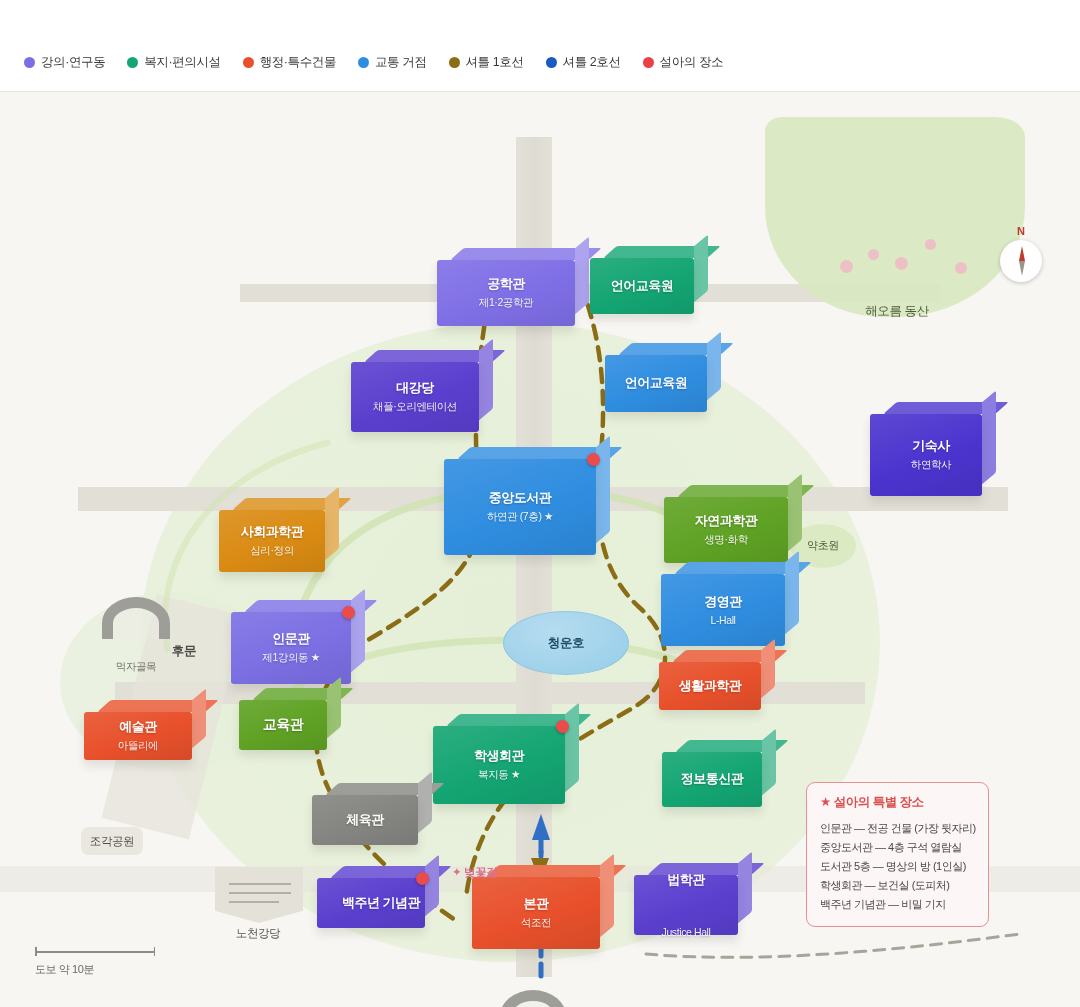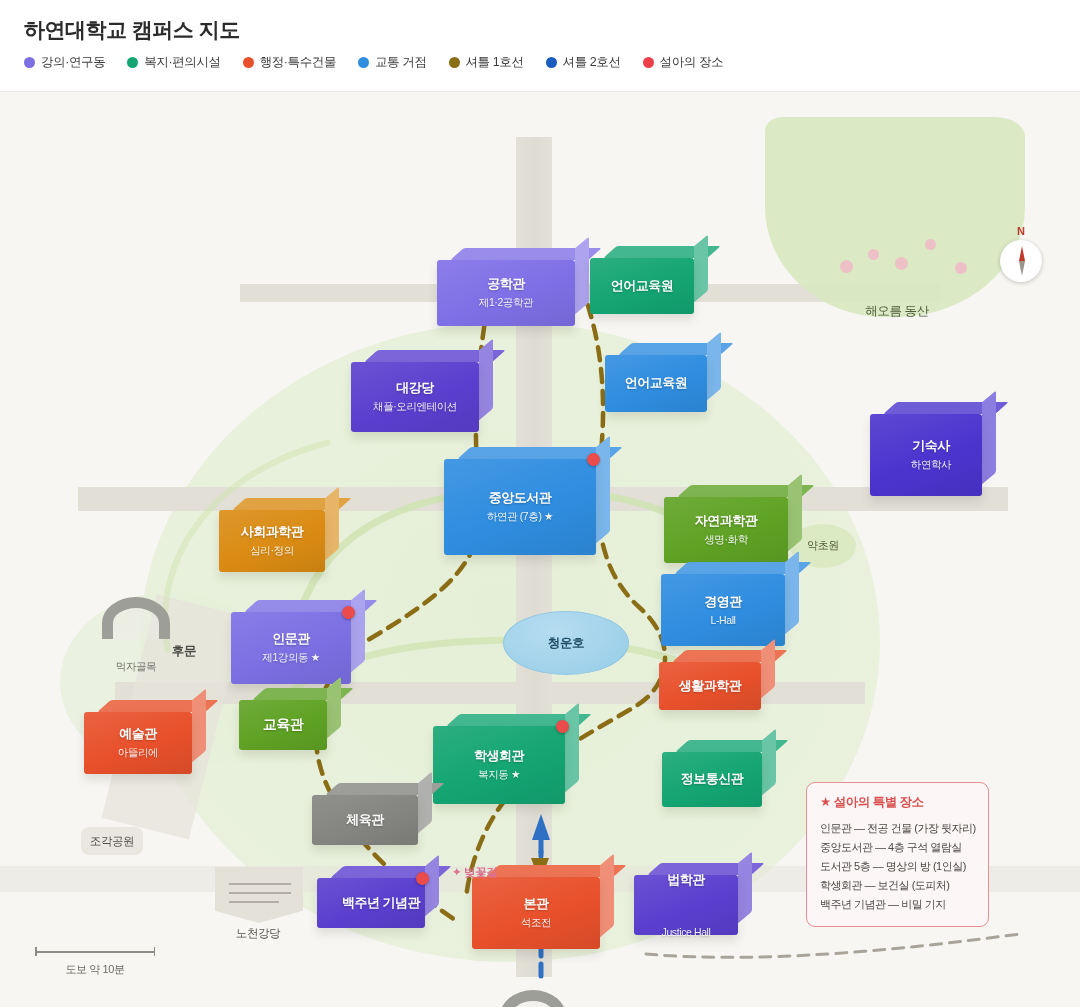--- a/index.html
+++ b/index.html
@@ -187,32 +187,31 @@
 
   
   .scale { position: absolute; left: 35px; top: 855px; }
   .scale .bar { position: relative; width: 120px; height: 9px; }
   .scale .bar:before, .scale .bar:after {
     content: ""; position: absolute; top: 0; width: 1.5px; height: 9px; background: #8e8b84;
   }
   .scale .bar:before { left: 0; } .scale .bar:after { right: 0; }
   .scale .line { position: absolute; left: 0; top: 4px; width: 120px; height: 1.5px; background: #8e8b84; }
   .scale .txt {
-    margin-top: 6px; width: 120px; text-align: center;
+    margin-top: 6px; width: 120px; 
     font-size: 11px; color: #6d6a64; letter-spacing: -0.4px;
   }
   svg.overlay { position: absolute; left: 0; top: 0; width: 1080px; height: 915px; pointer-events: none; }
 </style>
 </head>
 <body>
 
 <div id="root">
 
   <div class="header">
-    <div class="map-title">하연대학교 캠퍼스 지도</div>
     <div class="legend" id="legend">
         <div class="legend-item">
           <span class="legend-dot" style="background: rgb(123, 111, 227);"></span>
           <span class="legend-label">강의·연구동</span>
         </div>
         <div class="legend-item">
           <span class="legend-dot" style="background: rgb(20, 165, 115);"></span>
           <span class="legend-label">복지·편의시설</span>
         </div>
         <div class="legend-item">
@@ -381,21 +380,21 @@
             <div class="nm">생활과학관</div>
           </div>
         </div>
         <div class="bld small" style="left: 239px; top: 608px; width: 88px; height: 50px;">
           <div class="top" style="background: rgb(127, 181, 80);"></div>
           <div class="side" style="background: rgb(153, 195, 115);"></div>
           <div class="face" style="background: linear-gradient(160deg, rgb(111, 171, 58), rgb(95, 162, 36) 55%, rgb(87, 149, 33));">
             <div class="nm">교육관</div>
           </div>
         </div>
-        <div class="bld" style="left: 84px; top: 620px; width: 108px; height: 62px; padding-left: 6px;">
+        <div class="bld" style="left: 84px; top: 620px; width: 108px; height: 48px; padding-left: 6px;">
           <div class="top" style="background: rgb(237, 115, 85);"></div>
           <div class="side" style="background: rgb(240, 143, 119);"></div>
           <div class="face" style="background: linear-gradient(160deg, rgb(234, 98, 64), rgb(232, 80, 43) 55%, rgb(213, 74, 40));">
             <div class="nm">예술관</div>
             <div class="sub">아뜰리에</div>
           </div>
         </div>
         <div class="bld" style="left: 433px; top: 634px; width: 132px; height: 78px;">
           <div class="top" style="background: rgb(67, 183, 143);"></div>
           <div class="side" style="background: rgb(105, 197, 165);"></div>

